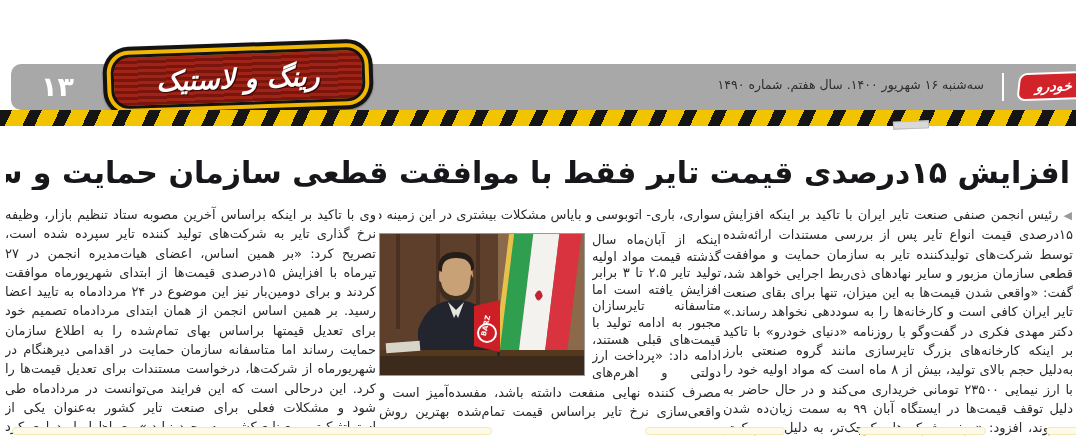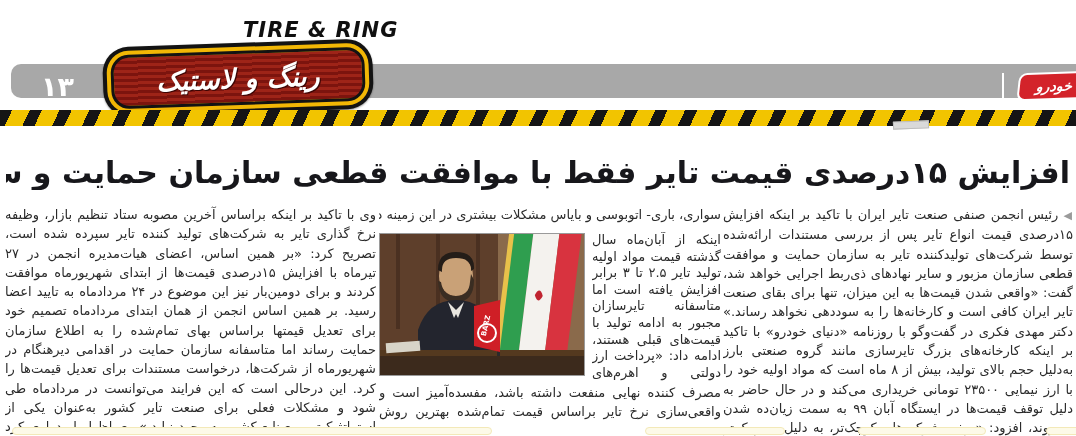--- a/index.html
+++ b/index.html
@@ -10,21 +10,21 @@
     font-family:"DejaVu Sans","Liberation Sans",sans-serif;
     direction:rtl;
   }
   
   .tire-ring-en {
     position:absolute; left:243px; top:18px; direction:ltr;
     font-size:21px; font-weight:900; font-style:italic; color:#101010;
     letter-spacing:1px; text-shadow:1px 1px 0 #fff, -1px -1px 0 #fff;
   }
   .gray-band {
-    position:absolute; left:11px; right:0; top:64px; height:34px;
+    position:absolute; left:11px; right:0; top:64px; height:46px;
     background:#a8a8a8; border-radius:10px 0 0 10px;
   }
   .page-number {
     position:absolute; left:30px; top:6px; color:#ffffff;
     font-size:27px; font-weight:bold; line-height:34px;
   }
   .date-line {
     position:absolute; right:92px; top:13px; color:#2e2e2e; font-size:12.5px;
   }
   .band-divider {
@@ -90,24 +90,24 @@
   .s1 { left:12px;  width:480px; }
   .s2 { left:645px; width:140px; }
   .s3 { left:858px; width:128px; }
   .s4 { left:1046px;width:60px;  }
 </style>
 </head>
 <body>
 
 <div class="page">
 
-  <div class="tire-ring-en">TIRE &amp; RING</div>
 
   <div class="gray-band">
     <div class="page-number">۱۳</div>
+    <div class="date-line">سه‌شنبه ۱۶ شهریور ۱۴۰۰. سال هفتم. شماره ۱۴۹۰</div>
     <div class="band-divider"></div>
     <div class="corner-logo">خودرو</div>
   </div>
 
   <div class="badge">
     <div class="badge-ring">
       <div class="badge-core">
         <span>رینگ و لاستیک</span>
       </div>
     </div>

